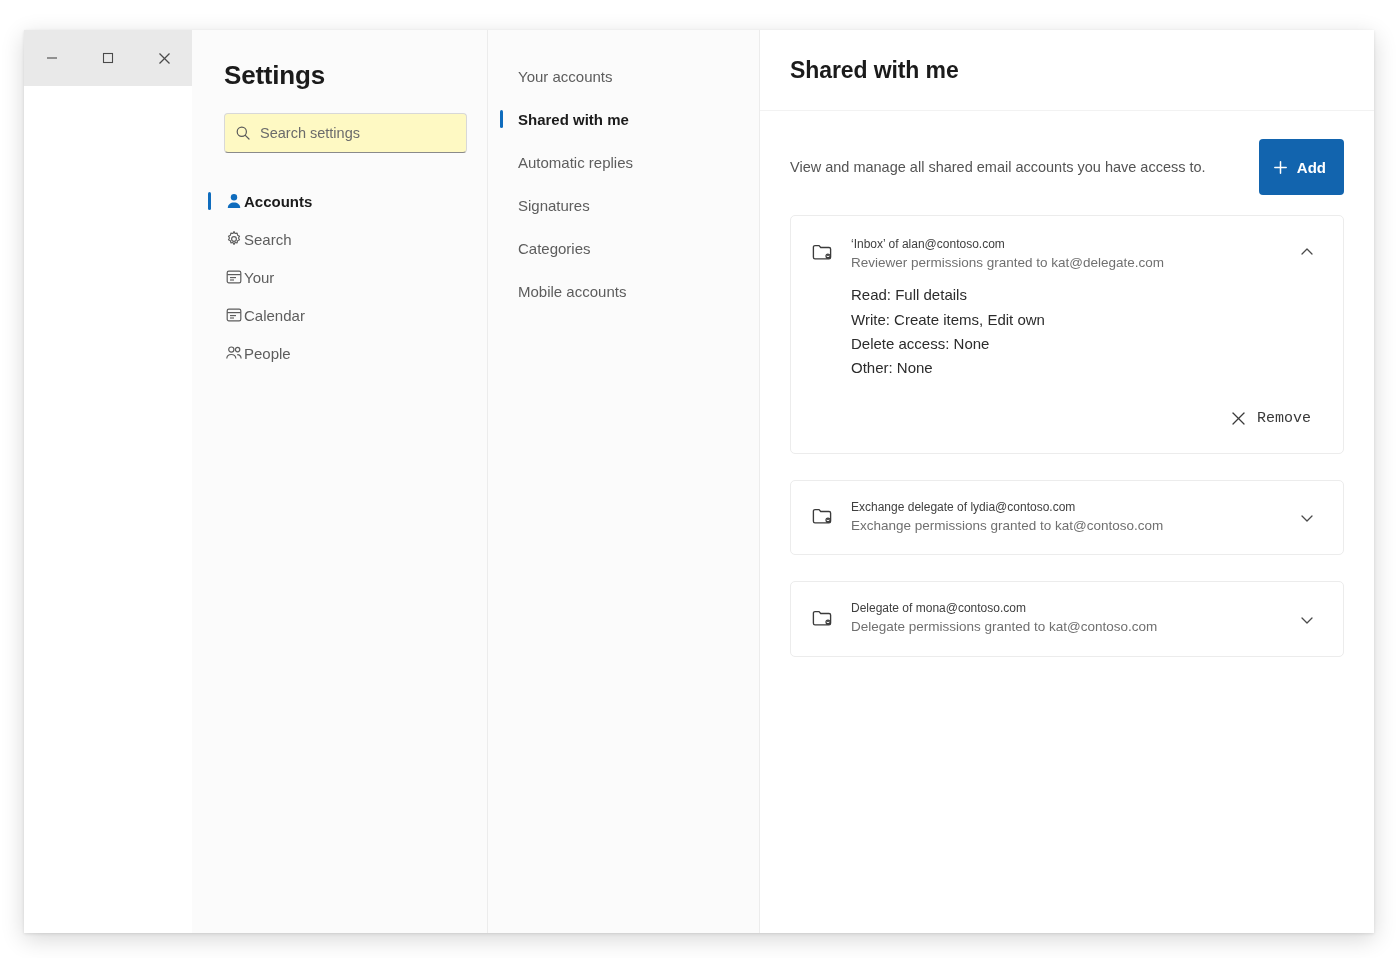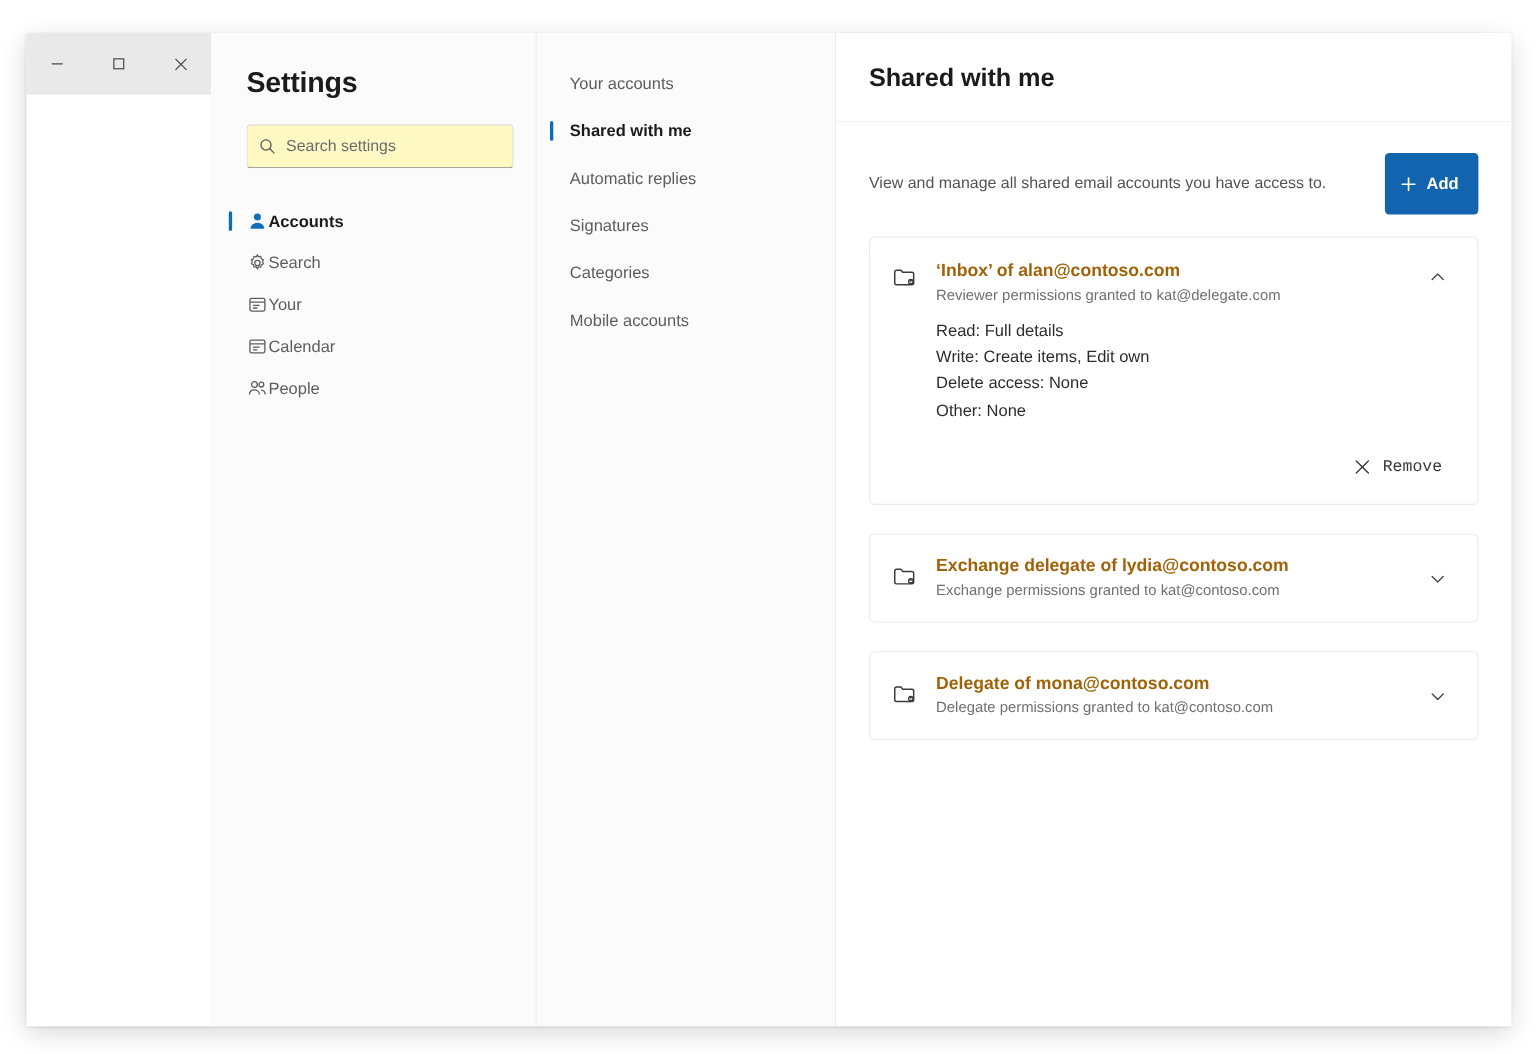--- a/index.html
+++ b/index.html
@@ -213,23 +213,23 @@
     gap: 16px;
   }
   .folder-icon {
     flex: 0 0 24px;
     margin-top: 5px;
     color: #3b3b3b;
     display: flex;
   }
   .card-texts { flex: 1 1 auto; min-width: 0; }
   .card-title {
-    font-size: 16px;
-    font-weight: 700;
-    color: #a16207;
+    font-size: 12px;
+    font-weight: 400;
+    color: #404040;
     line-height: 1.35;
   }
   .card-sub {
     font-size: 13.5px;
     color: #707070;
     line-height: 1.5;
     margin-top: 1px;
   }
   .chevron-btn {
     flex: 0 0 28px;

